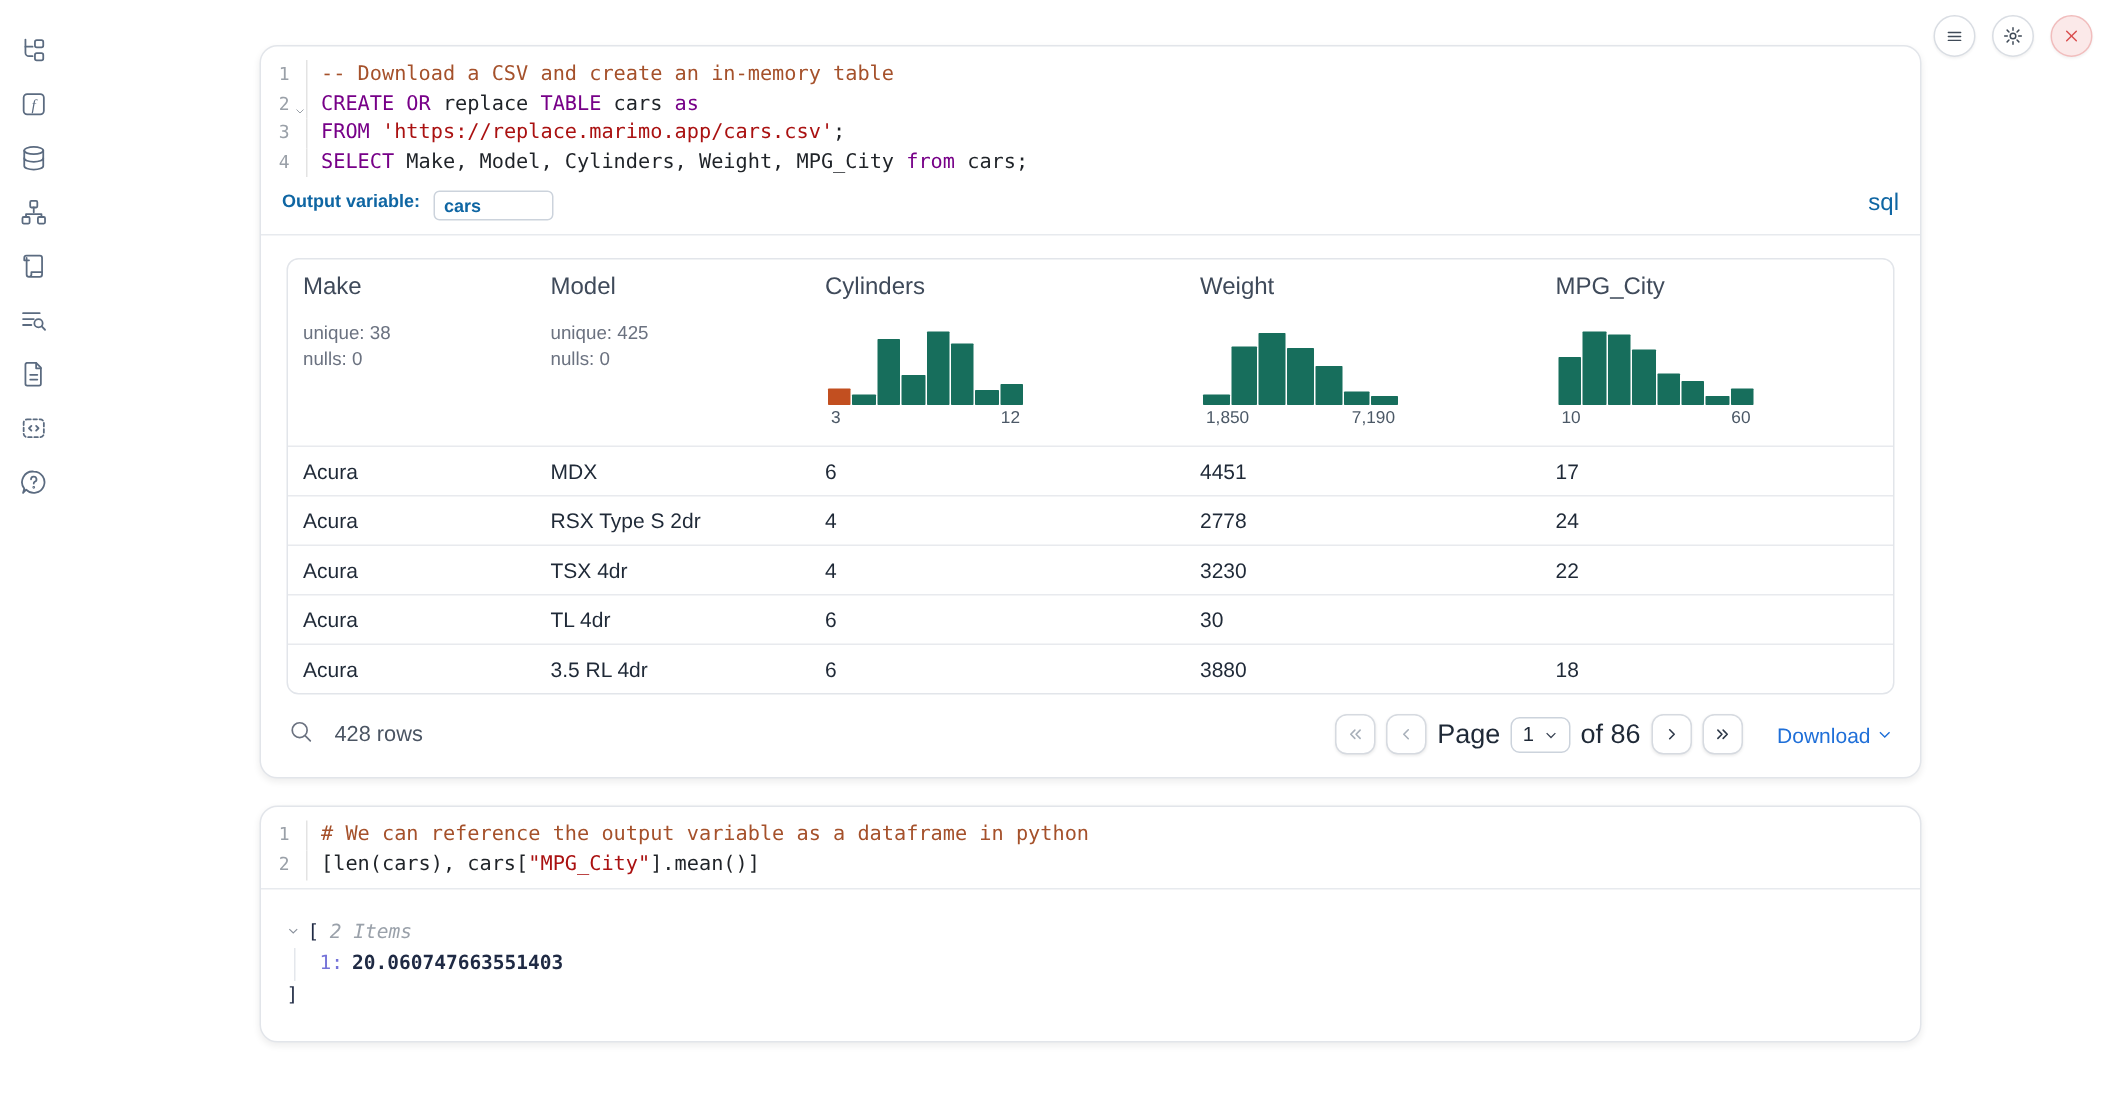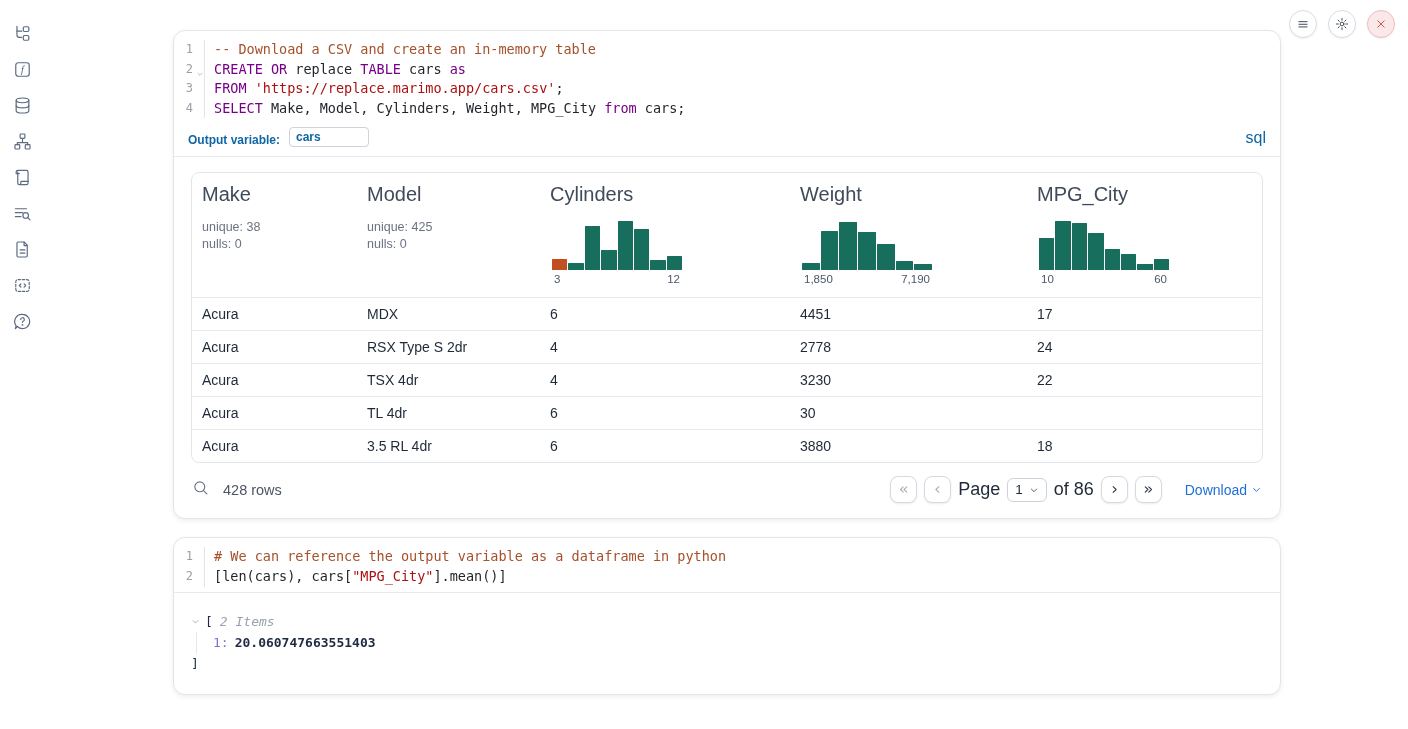--- a/index.html
+++ b/index.html
@@ -36,34 +36,34 @@
     border-right:1px solid #e3e3e3; position:relative; user-select:none; }
   .fold { position:absolute; right:0; top:5px; color:#9aa0a8; }
   .fold svg { width:8px; height:8px; stroke:#9aa0a8; stroke-width:2; fill:none; }
   .code-text { padding-left:9px; font-family:"DejaVu Sans Mono", monospace; font-size:13.5px; white-space:pre; }
   .tok-comment { color:var(--code-comment); }
   .tok-keyword { color:var(--code-keyword); }
   .tok-string  { color:var(--code-string); }
   .tok-plain   { color:var(--code-plain);margin-top:30px; }
 
   
-  .outvar-row { display:flex; align-items:flex-end; gap:9px; padding:4px 14px 9px;
+  .outvar-row { display:flex; align-items:flex-start; gap:9px; padding:4px 14px 9px;
     border-bottom:1px solid #e7eaee; }
   .outvar-label { color:var(--accent-blue); font-weight:700; font-size:12px; }
   .outvar-input { width:80px; height:20px; border:1px solid #ccd3dc; border-radius:4px;
     color:var(--accent-blue); font-weight:700; font-size:12px; padding:0 6px;
     font-family:"Liberation Sans", sans-serif; outline:none; }
   .lang-badge { margin-left:auto; color:var(--accent-blue); font-weight:400; font-size:16px; cursor:pointer; }
 
   
   .table-wrap { margin:15px 17px 0; border:1px solid #e2e5ea; border-radius:8px; overflow:hidden; }
   .t-header, .t-row { display:grid; grid-template-columns:165px 183px 250px 237px 1fr; }
   .t-header { height:124px; }
   .th-cell { padding:10px 10px 8px; display:flex; flex-direction:column; }
-  .th-label { font-size:20px; color:#3f4a5a; }
+  .th-label { font-size:16px; color:#3f4a5a; }
   .th-stats { margin-top:13px; font-size:12.5px; color:#6b7280; line-height:1.35; }
   .hist { margin-top:auto; margin-bottom:4px; width:130px; margin-left:2px; }
   .hist-bars { display:flex; align-items:flex-end; gap:1px; height:52px; }
   .hist-bar { flex:1; border-radius:0.5px; cursor:pointer; }
   .hist-labels { display:flex; justify-content:space-between; font-size:11.5px;
     color:#4b5866; margin-top:3px; padding:0 2px; }
   .t-row { border-top:1px solid #e8eaee; height:33px; }
   .td-cell { padding:0 10px; display:flex; align-items:center; font-size:14px; color:#1f2937; }
 
   

